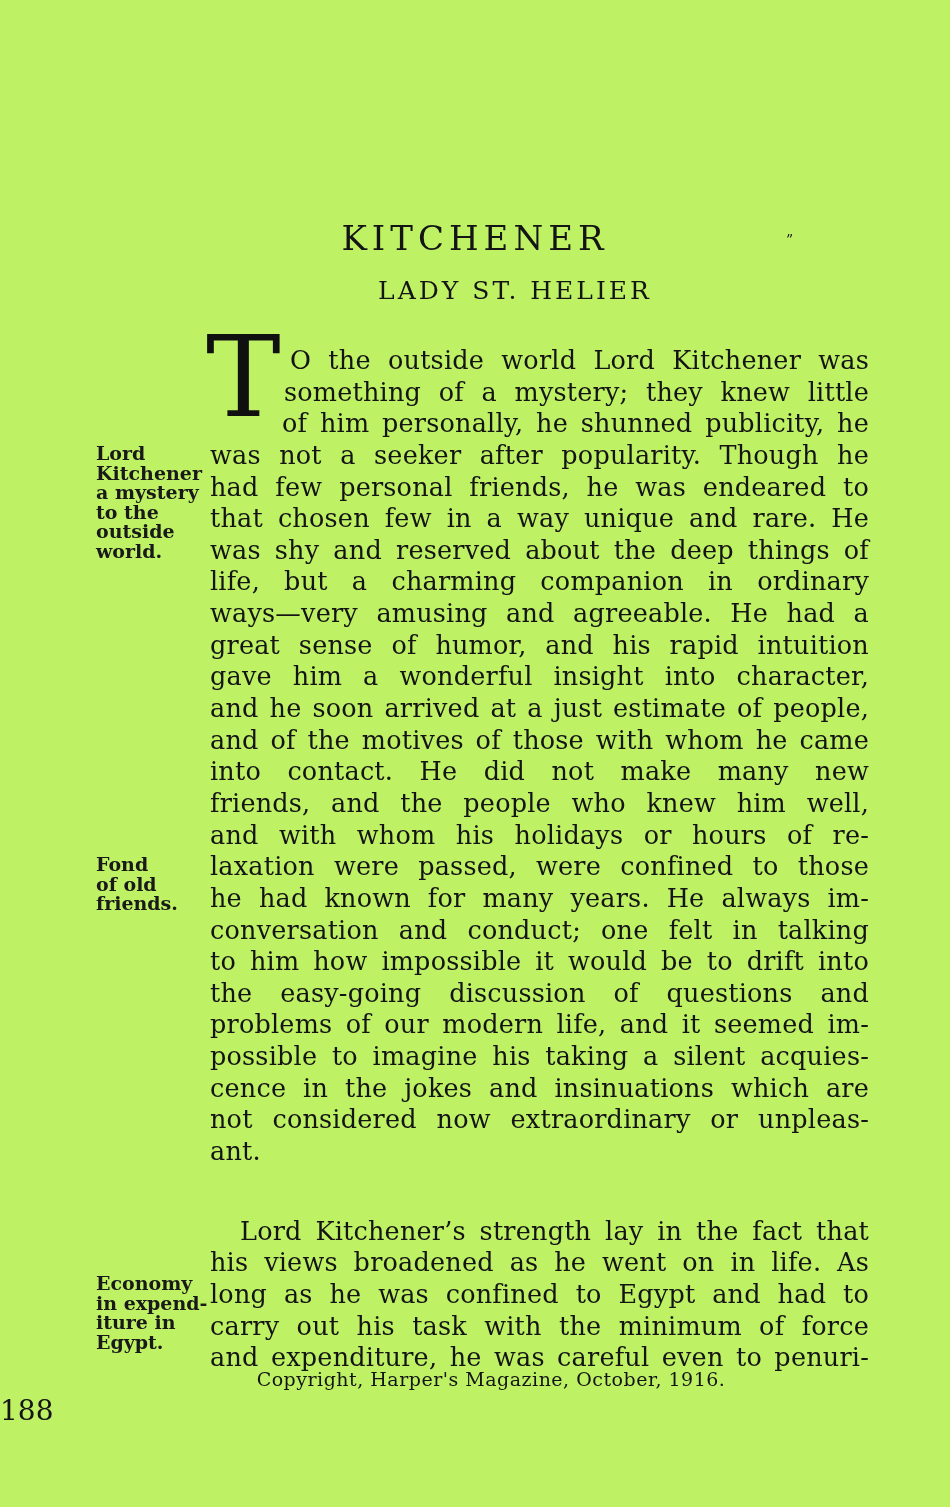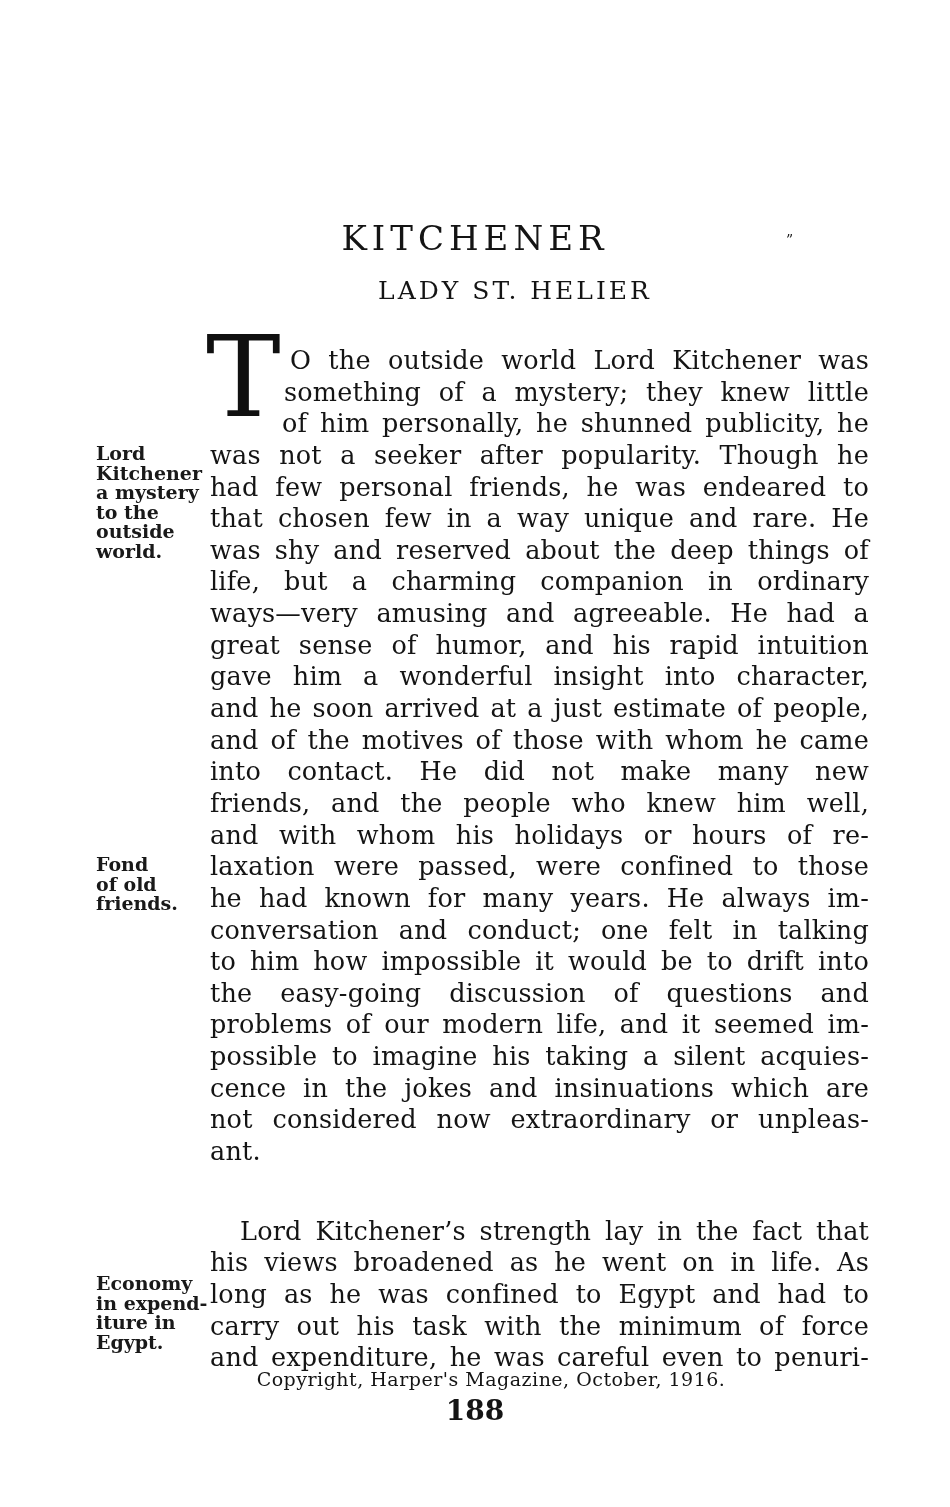--- a/index.html
+++ b/index.html
@@ -4,21 +4,21 @@
 <style>
   html,body { margin:0; padding:0; }
   body {
     background:#e8e8e8;
     font-family:"DejaVu Serif", serif;
   }
   .page {
     position:relative;
     width:950px; height:1507px;
     margin:0 auto;
-    background:#ffffff;
+    background:#bef264;
     color:#141414;
     overflow:hidden;
   }
 
   
   .title {
     position:absolute; top:218px; left:0; width:100%;
     text-align:center;
     font-size:34px; letter-spacing:5px;
     font-weight:normal;
@@ -73,23 +73,21 @@
 
   
   .copyright {
     position:absolute; top:1368px; left:16px; width:100%;
     text-align:center;
     font-size:19px; letter-spacing:0.5px;
     font-weight:normal;
   }
   .page-number {
     position:absolute; top:1394px; left:0; width:100%;
-    text-align:center;
     font-size:28px;
-    font-weight:bold;
   }
 </style>
 </head>
 <body>
 
 <div class="page">
 
   <div class="title">KITCHENER</div>
   <div class="byline">LADY ST. HELIER</div>
   <div class="print-artifact">”</div>

